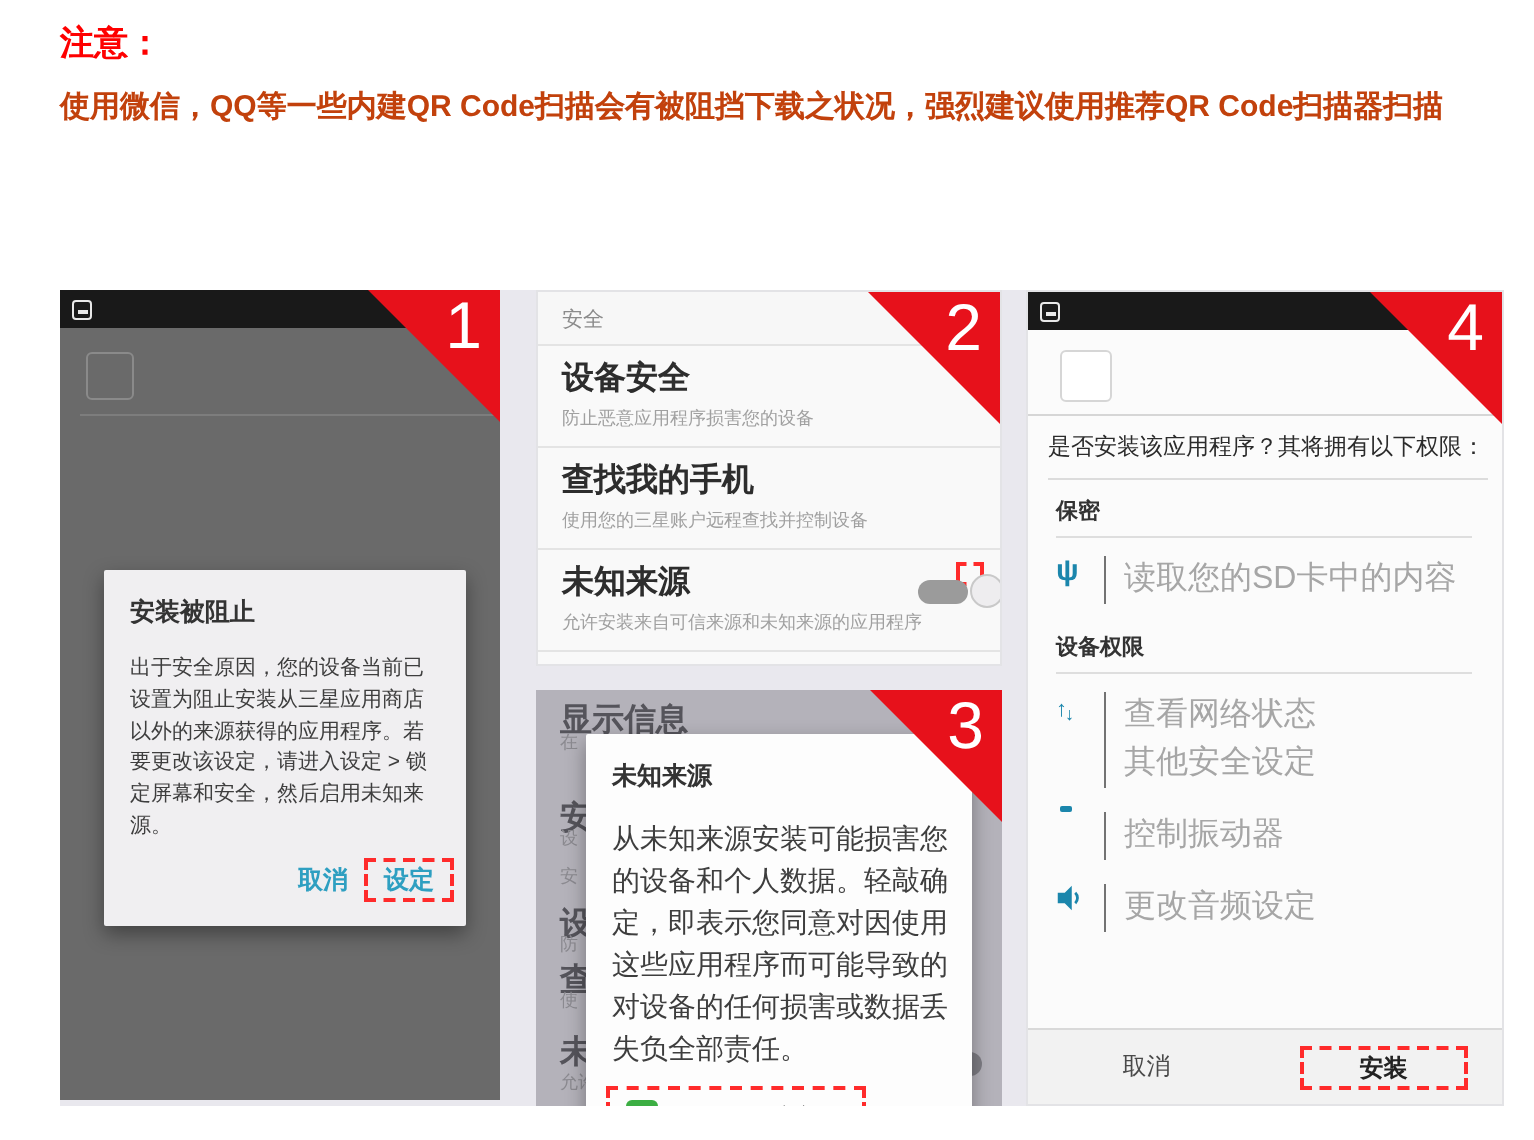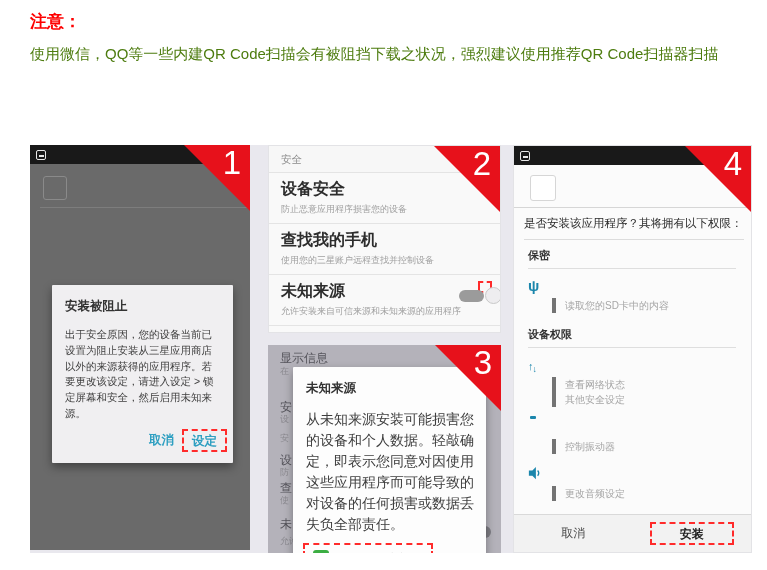--- a/index.html
+++ b/index.html
@@ -2,21 +2,21 @@
 <html><head>
 <meta charset="utf-8">
 <style>
   * { margin:0; padding:0; box-sizing:border-box; }
   html,body { background:#fff; }
   body { font-family:"Liberation Sans","DejaVu Sans",sans-serif; }
   .canvas { position:relative; width:767px; height:570px; background:#fff; overflow:hidden; }
 
   
   .notice-title { position:absolute; left:30px; top:10px; color:#fe0000; font-size:17px; font-weight:bold; }
-  .notice-body  { position:absolute; left:30px; top:42px; width:716px; color:#4d7c0f; font-size:15px; font-weight:normal; line-height:1.65; }
+  .notice-body  { position:absolute; left:30px; top:42px; width:716px; color:#c2410c; font-size:15px; font-weight:bold; line-height:1.65; }
   .subtitle     { position:absolute; left:30px; top:118px; width:716px; color:#8d8d8d; font-size:14px; }
 
   
   .strip { position:absolute; left:30px; top:145px; width:722px; height:408px; background:#e9e8ee; }
   .phone { position:absolute; overflow:hidden; }
   .phone1 { left:30px;  top:145px; width:220px; height:405px; background:#6a6a6a; }
   .phone2 { left:268px; top:145px; width:233px; height:188px; background:#f7f7f7; border:1px solid #e3e3e6; }
   .phone3 { left:268px; top:345px; width:233px; height:208px; background:#b4b2ba; }
   .phone4 { left:513px; top:145px; width:239px; height:408px; background:#fbfbfb; border:1px solid #e3e3e6; }
 
@@ -56,21 +56,21 @@
   .p2-item-title { font-size:16px; font-weight:bold; color:#2d2d2d; margin-bottom:3px; }
   .p2-item-sub { font-size:9px; color:#a0a0a0; }
   .p2-toggle-wrap { position:absolute; right:8px; top:6px; padding:4px 5px; }
   .toggle { position:relative; width:33px; height:17px; }
   .toggle-track { position:absolute; right:1px; top:3px; width:25px; height:12px; border-radius:6px; background:#9b9b9b; }
   .toggle-knob { position:absolute; left:0; top:0; width:17px; height:17px; border-radius:50%;
                  background:#eeedef; border:1px solid #c9c9c9; }
 
   
   .p3-frag { position:absolute; left:12px; color:#55545b; }
-  .p3-b { font-size:12px; font-weight:normal;text-align:center; }
+  .p3-b { font-size:16px; font-weight:bold;text-align:center; }
   .p3-s { font-size:9px; color:#8b8a90; }
   .p3-bottom-sub { position:absolute; left:12px; top:190px; width:210px; font-size:9px; color:#8b8a90; }
   .p3-toggle { position:absolute; right:10px; top:178px; width:30px; height:18px; }
   .p3-toggle .t { position:absolute; right:0; top:3px; width:22px; height:12px; border-radius:6px; background:#7e7d84; }
   .p3-toggle .k { position:absolute; left:0; top:0; width:18px; height:18px; border-radius:50%; background:#9b9aa1; }
   .dialog3 { position:absolute; left:25px; top:22px; width:193px; background:#fdfdfd; z-index:3;
              box-shadow:0 4px 10px rgba(0,0,0,.35); border-radius:1px; padding-bottom:4px; }
   .chk-row { margin:4px 0 0 10px; padding:5px 12px 5px 8px; display:inline-flex; align-items:center; gap:24px; }
   .checkbox { position:relative; width:16px; height:16px; background:#3cae43; border-radius:3px; flex:0 0 auto; }
   .checkbox::after { content:""; position:absolute; left:3px; top:4px; width:8px; height:4px;
@@ -80,21 +80,21 @@
   
   .app-square4 { position:absolute; left:16px; top:29px; width:26px; height:26px;
                  border:1px solid #d6d6d6; border-radius:3px; background:#fff; }
   .hr-p4 { position:absolute; left:0; right:0; top:61px; height:1px; background:#d6d6d6; }
   .p4-title { position:absolute; left:10px; top:70px; width:220px; font-size:11.5px; font-weight:normal; color:#2b2b2b;
               padding-bottom:8px; border-bottom:1px solid #dcdcdc; }
   .p4-content { position:absolute; left:14px; top:96px; width:208px; }
   .p4-section { font-size:11px; font-weight:bold; color:#333; padding-bottom:5px; border-bottom:1px solid #dedede; margin-top:6px; }
   .perm { display:flex; margin-top:9px; }
   .perm-icon { width:24px; flex:0 0 auto; color:#1b86ac; font-size:15px; font-weight:bold; line-height:1.1; }
-  .perm-lines { border-left:4px solid #737373; padding-left:9px; font-size:10px; color:#a6a6a6; line-height:1.5;margin-top:20px; }
+  .perm-lines { border-left:1px solid #737373; padding-left:9px; font-size:16px; color:#a6a6a6; line-height:1.5; }
   .arrow-up { font-size:11px; } .arrow-dn { font-size:9px; position:relative; top:2px; left:-1px; }
   .vib-icon { width:10px; height:14px; background:#1b86ac; border-radius:2px; position:relative; margin-top:1px; }
   .vib-icon::before { content:""; position:absolute; left:2px; top:-3px; width:6px; height:3px; background:#1b86ac; border-radius:1px; }
   .p4-bottom { position:absolute; left:0; right:0; bottom:0; height:38px; background:#f2f2f2;
                border-top:1px solid #d9d9d9; display:flex; align-items:center; }
   .p4-bottom .cell { flex:1; display:flex; justify-content:center; align-items:center; }
   .btn-cancel4 { font-size:12px; color:#4a4a4a; padding:6px 18px; cursor:pointer; }
   .btn-install { font-size:12px; font-weight:bold; color:#222; padding:4px 28px; cursor:pointer; }
 </style>
 </head>

